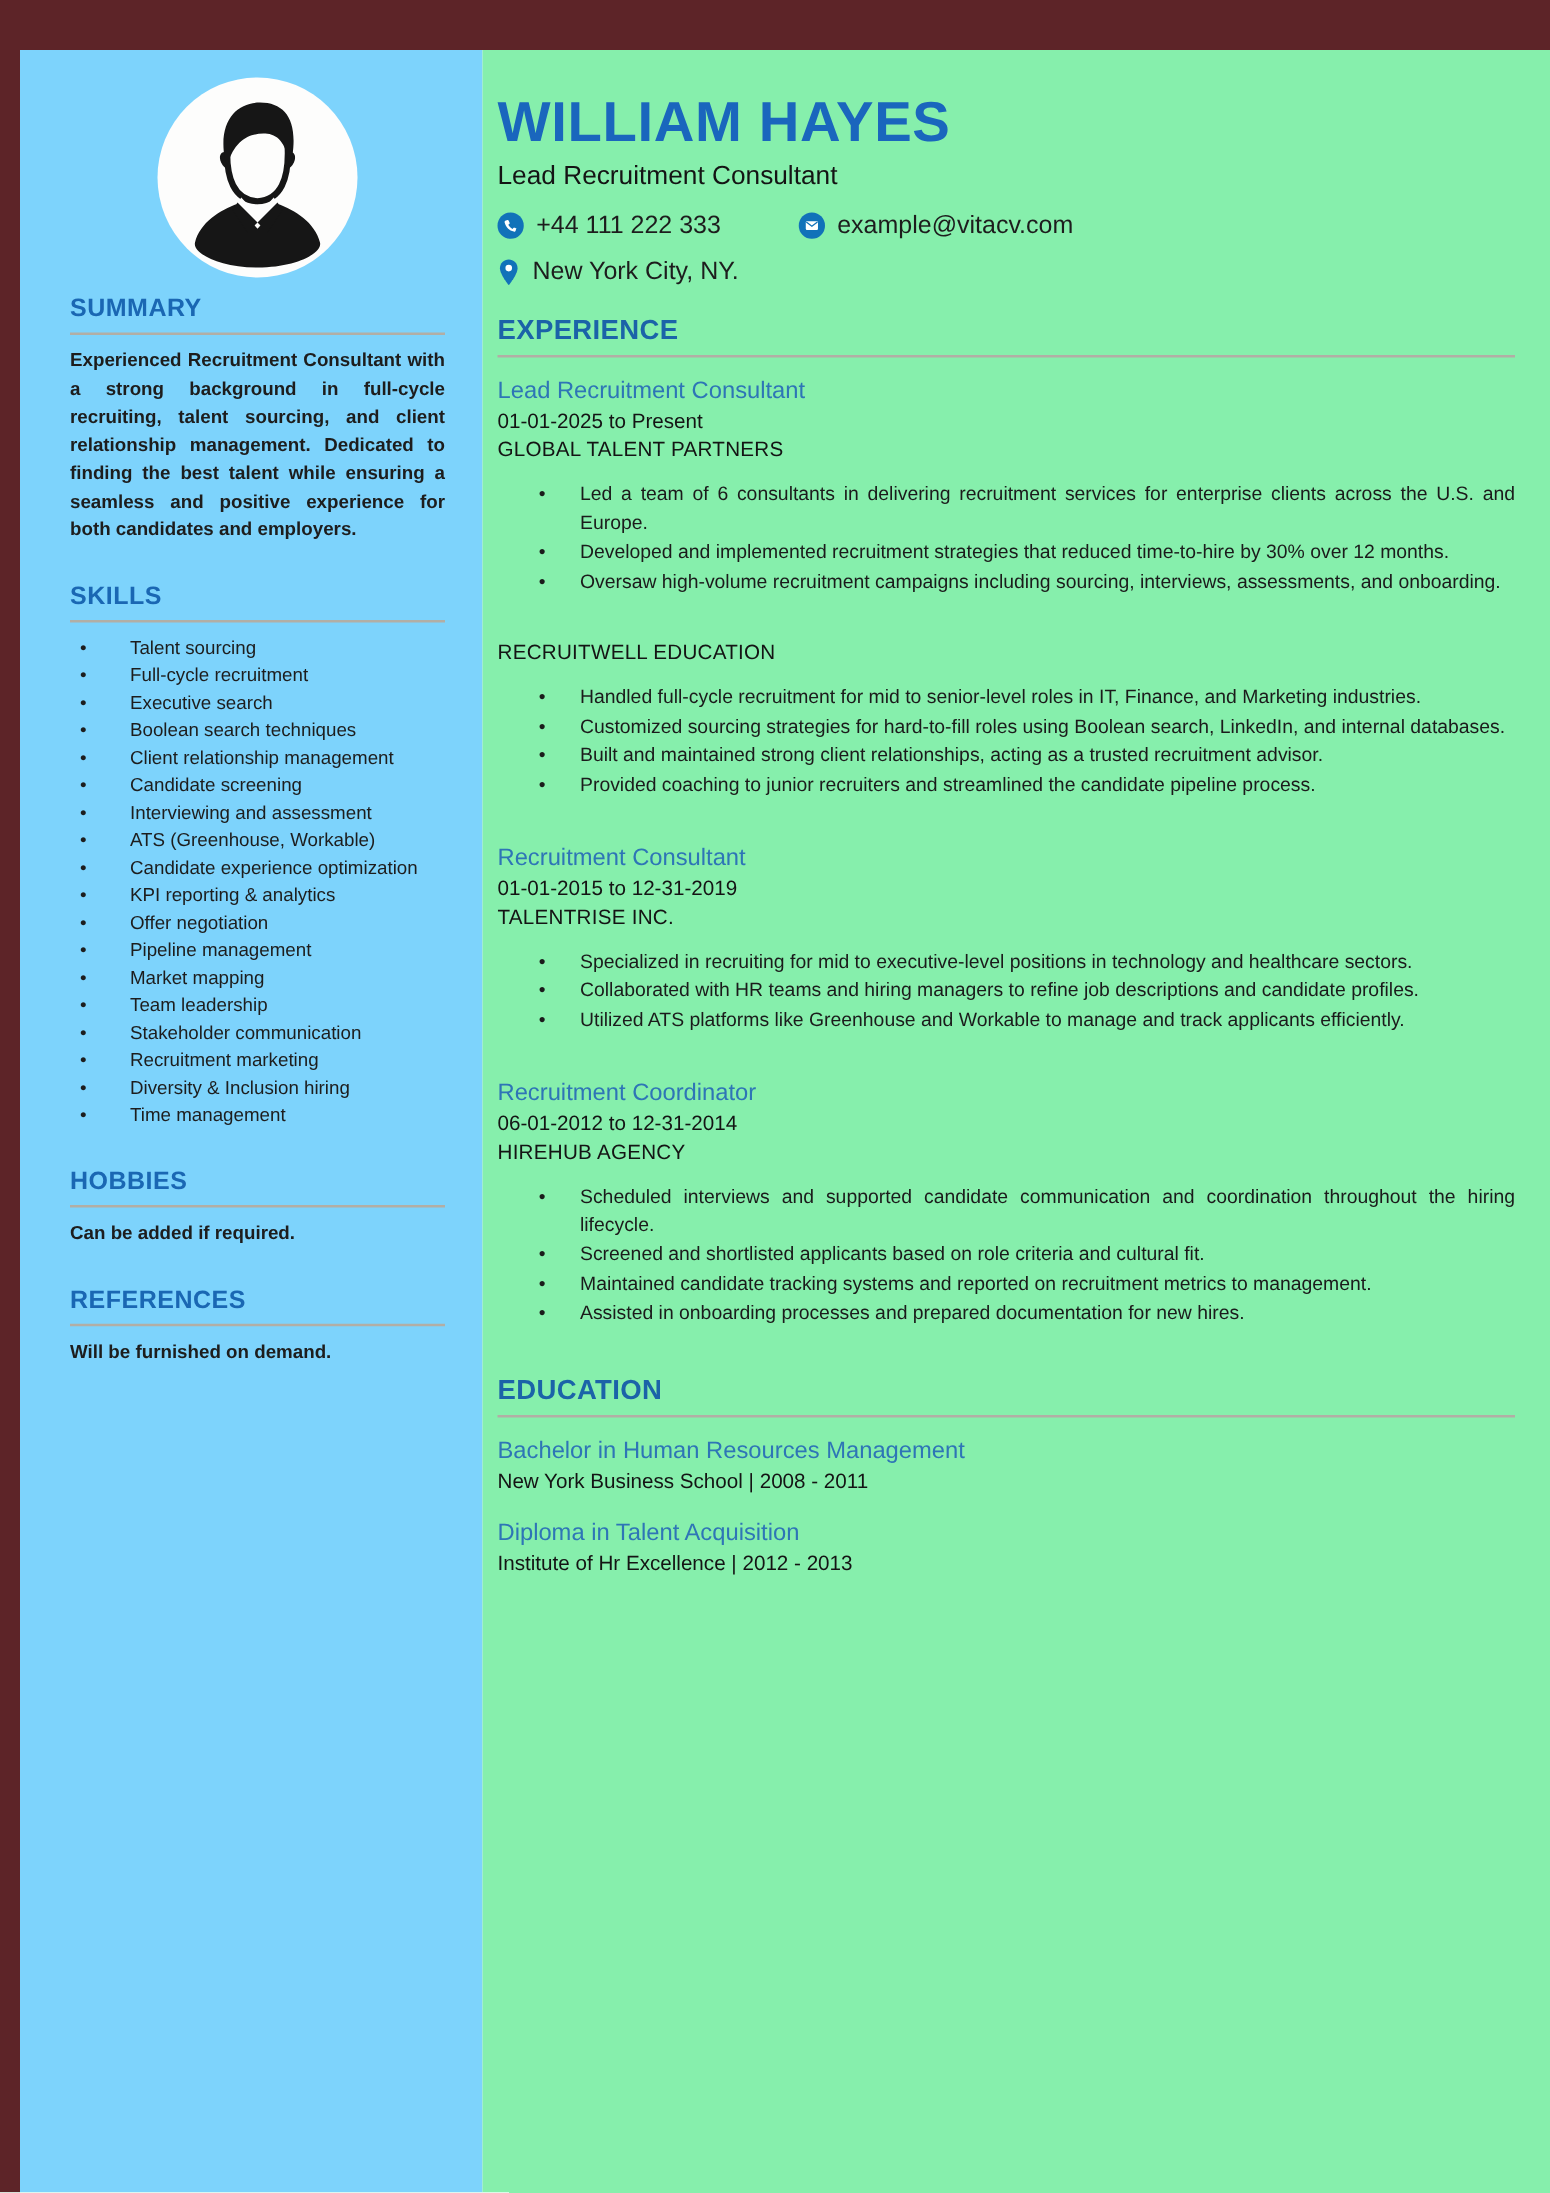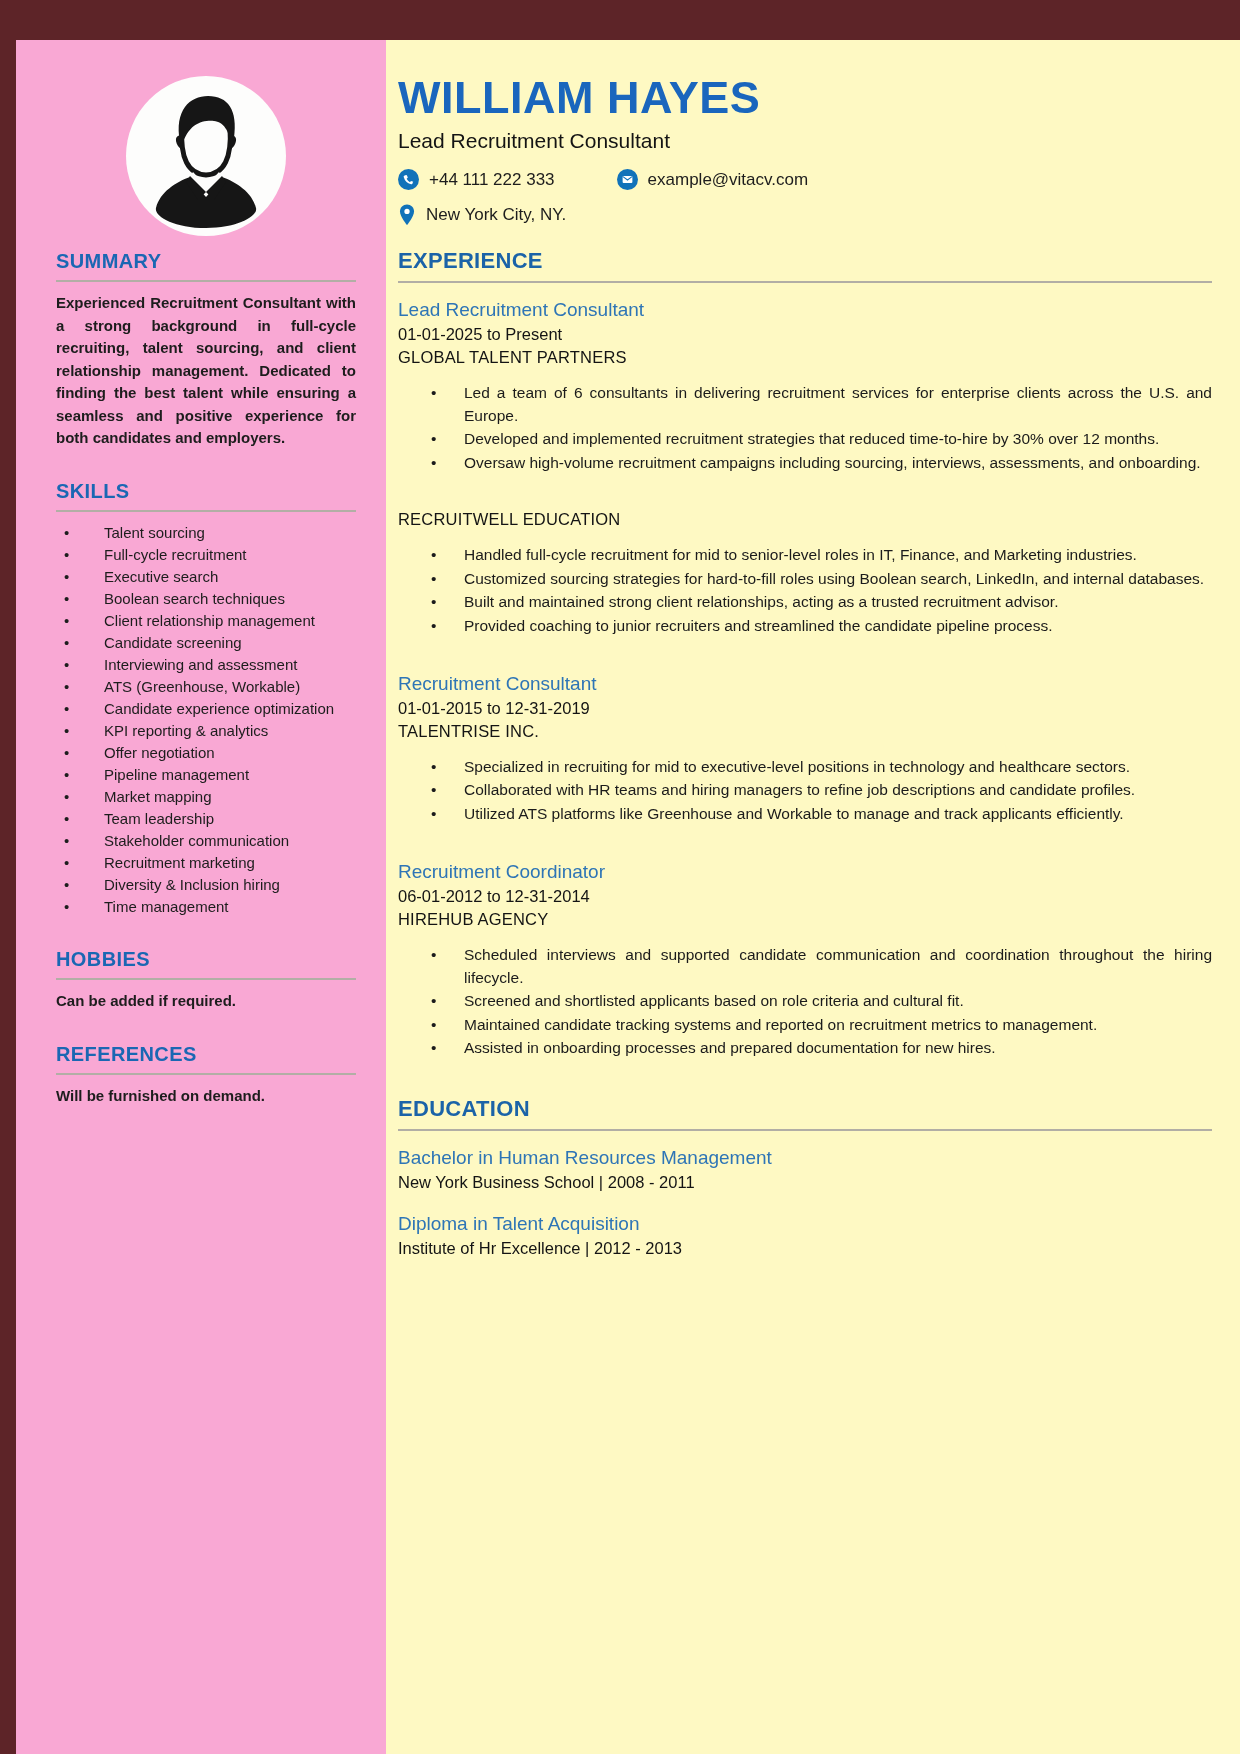--- a/index.html
+++ b/index.html
@@ -21,22 +21,22 @@
     background: #5d2428;
   }
   .left-bar {
     position: absolute; top: 0; left: 0; bottom: 0; width: 16px;
     background: #5d2428;
   }
 
   
   .sidebar {
     position: absolute; left: 16px; top: 40px; bottom: 0; width: 370px;
-    background: #f9a8d4;
-    padding: 36px 30px 30px 40px;
+    background: #7dd3fc;
+    padding: 22px 30px 30px 40px;
   }
   .avatar-wrap {
     width: 160px; height: 160px; margin: 0 auto 12px auto;
     border-radius: 50%;
     background: #fdfdfc;
     display: flex; align-items: center; justify-content: center;
     overflow: hidden;
   }
   .avatar-wrap svg { width: 160px; height: 160px; }
 
@@ -60,31 +60,31 @@
     font-size: 15px; line-height: 1.47; color: #1d1d1d;
   }
   .skills-list li::before {
     content: "\2022"; position: absolute; left: 0; top: 0;
     color: #1d1d1d; font-size: 15px;
   }
 
   
   .main {
     position: absolute; left: 386px; top: 40px; right: 0; bottom: 0;
-    background: #fef9c3;
+    background: #86efac;
     padding: 26px 28px 40px 12px;
   }
   .person-name {
     font-size: 45px; font-weight: 800; color: #1a66bd;
     letter-spacing: 0.5px; margin: 8px 0 8px 0; line-height: 1.05;
   }
   .person-title { font-size: 21px; color: #141414; margin-bottom: 16px; }
 
   .contact-row { display: flex; align-items: center; margin-bottom: 14px; }
-  .contact { display: flex; align-items: center; gap: 10px; font-size: 17px; color: #1d1d1d; }
+  .contact { display: flex; align-items: center; gap: 10px; font-size: 20px; color: #1d1d1d; }
   .contact.email-block { margin-left: 62px; }
   .cicon {
     width: 21px; height: 21px; border-radius: 50%;
     background: #1172b9; display: inline-flex; align-items: center; justify-content: center;
     flex: 0 0 auto;
   }
   .cicon svg { width: 13px; height: 13px; }
   .pin-icon { width: 18px; height: 22px; display: inline-flex; flex: 0 0 auto; }
   .pin-icon svg { width: 18px; height: 22px; }
 

